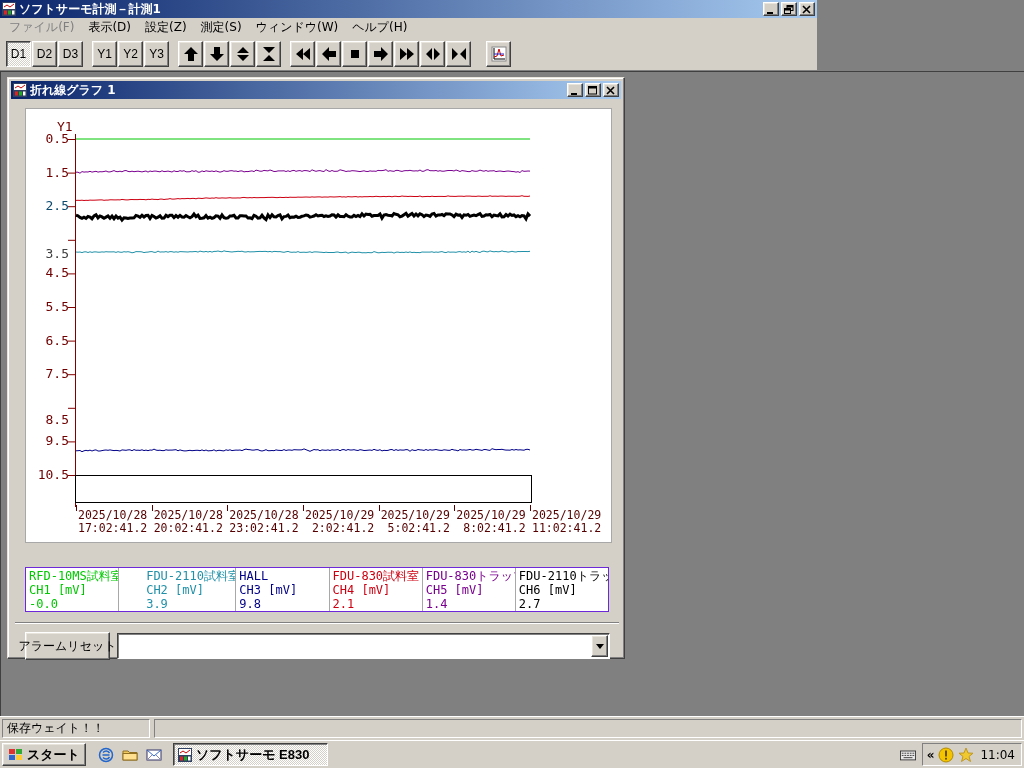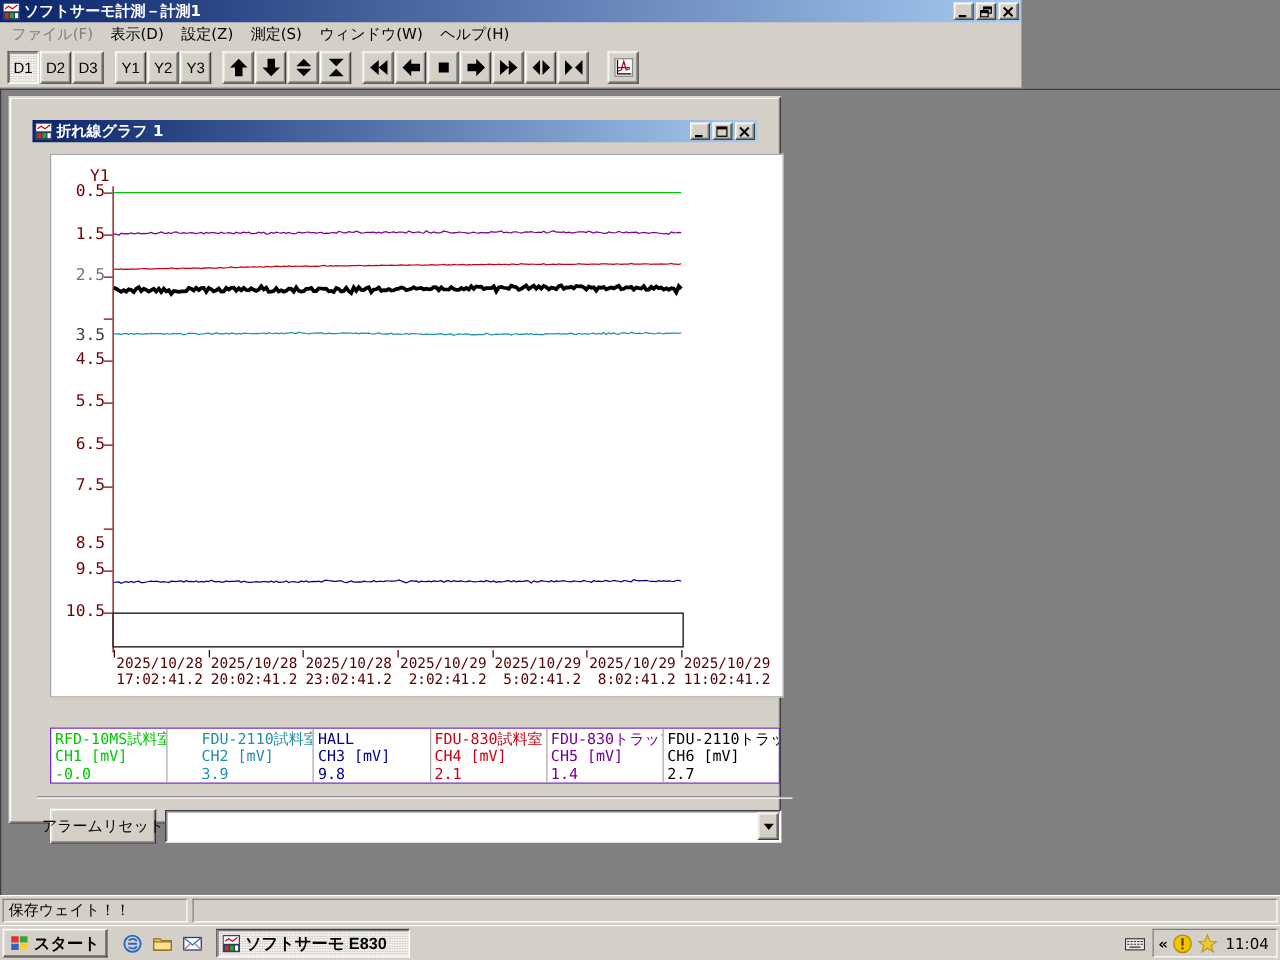--- a/index.html
+++ b/index.html
@@ -27,21 +27,21 @@
   .toolbar { height:34px; display:flex; align-items:center; padding-left:6px; background:#d4d0c8; border-bottom:1px solid #808080; }
   .tbtn { width:25px; height:26px; margin-right:1px; display:flex; align-items:center; justify-content:center; font-size:12px; color:#000; }
   .tbtn svg { width:16px; height:16px; display:block; }
   .tgap { width:8px; }
   .tgap-lg { width:14px; }
 
   
   .mdi { position:absolute; left:0; top:71px; width:1024px; height:645px; background:#808080; border-top:1px solid #404040; border-left:1px solid #404040; }
 
   
-  .gwin { position:absolute; left:6px; top:5px; width:618px; height:582px; background:#d4d0c8; border:1px solid; border-color:#e8e4dc #404040 #404040 #e8e4dc; box-shadow: inset -1px -1px 0 #808080, inset 1px 1px 0 #ffffff; padding:18px; }
+  .gwin { position:absolute; left:6px; top:5px; width:618px; height:582px; background:#d4d0c8; border:1px solid; border-color:#e8e4dc #404040 #404040 #e8e4dc; box-shadow: inset -1px -1px 0 #808080, inset 1px 1px 0 #ffffff; padding:3px; }
   .gwin .titlebar { height:18px; }
   .gwin-body { position:relative; width:100%; height:calc(100% - 18px); background:#d4d0c8; }
 
   .plot-panel { position:absolute; left:14px; top:9px; width:587px; height:435px; background:#ffffff; border:1px solid #a8a8a8; overflow:visible; }
   .plot-panel svg { position:absolute; left:0; top:0; }
   .ylab { position:absolute; width:41px; text-align:right; font-family:"DejaVu Sans Mono", monospace; font-size:13px; line-height:14px; }
   .yaxis-name { position:absolute; font-family:"DejaVu Sans Mono", monospace; font-size:13px; }
   .xlab { position:absolute; font-family:"DejaVu Sans Mono", monospace; font-size:11.5px; line-height:13px; white-space:pre; }
 
   .legend { position:absolute; left:14px; top:468px; width:584px; height:45px; display:flex; background:#fff; border:1px solid #6d28d9; }
@@ -253,21 +253,21 @@
               <path d="M50 30.0 L52 30.0 L54 30.0 L56 30.0 L58 30.0 L60 30.0 L62 30.0 L64 30.0 L66 30.0 L68 30.0 L70 30.0 L72 30.0 L74 30.0 L76 30.0 L78 30.0 L80 30.0 L82 30.0 L84 30.0 L86 30.0 L88 30.0 L90 30.0 L92 30.0 L94 30.0 L96 30.0 L98 30.0 L100 30.0 L102 30.0 L104 30.0 L106 30.0 L108 30.0 L110 30.0 L112 30.0 L114 30.0 L116 30.0 L118 30.0 L120 30.0 L122 30.0 L124 30.0 L126 30.0 L128 30.0 L130 30.0 L132 30.0 L134 30.0 L136 30.0 L138 30.0 L140 30.0 L142 30.0 L144 30.0 L146 30.0 L148 30.0 L150 30.0 L152 30.0 L154 30.0 L156 30.0 L158 30.0 L160 30.0 L162 30.0 L164 30.0 L166 30.0 L168 30.0 L170 30.0 L172 30.0 L174 30.0 L176 30.0 L178 30.0 L180 30.0 L182 30.0 L184 30.0 L186 30.0 L188 30.0 L190 30.0 L192 30.0 L194 30.0 L196 30.0 L198 30.0 L200 30.0 L202 30.0 L204 30.0 L206 30.0 L208 30.0 L210 30.0 L212 30.0 L214 30.0 L216 30.0 L218 30.0 L220 30.0 L222 30.0 L224 30.0 L226 30.0 L228 30.0 L230 30.0 L232 30.0 L234 30.0 L236 30.0 L238 30.0 L240 30.0 L242 30.0 L244 30.0 L246 30.0 L248 30.0 L250 30.0 L252 30.0 L254 30.0 L256 30.0 L258 30.0 L260 30.0 L262 30.0 L264 30.0 L266 30.0 L268 30.0 L270 30.0 L272 30.0 L274 30.0 L276 30.0 L278 30.0 L280 30.0 L282 30.0 L284 30.0 L286 30.0 L288 30.0 L290 30.0 L292 30.0 L294 30.0 L296 30.0 L298 30.0 L300 30.0 L302 30.0 L304 30.0 L306 30.0 L308 30.0 L310 30.0 L312 30.0 L314 30.0 L316 30.0 L318 30.0 L320 30.0 L322 30.0 L324 30.0 L326 30.0 L328 30.0 L330 30.0 L332 30.0 L334 30.0 L336 30.0 L338 30.0 L340 30.0 L342 30.0 L344 30.0 L346 30.0 L348 30.0 L350 30.0 L352 30.0 L354 30.0 L356 30.0 L358 30.0 L360 30.0 L362 30.0 L364 30.0 L366 30.0 L368 30.0 L370 30.0 L372 30.0 L374 30.0 L376 30.0 L378 30.0 L380 30.0 L382 30.0 L384 30.0 L386 30.0 L388 30.0 L390 30.0 L392 30.0 L394 30.0 L396 30.0 L398 30.0 L400 30.0 L402 30.0 L404 30.0 L406 30.0 L408 30.0 L410 30.0 L412 30.0 L414 30.0 L416 30.0 L418 30.0 L420 30.0 L422 30.0 L424 30.0 L426 30.0 L428 30.0 L430 30.0 L432 30.0 L434 30.0 L436 30.0 L438 30.0 L440 30.0 L442 30.0 L444 30.0 L446 30.0 L448 30.0 L450 30.0 L452 30.0 L454 30.0 L456 30.0 L458 30.0 L460 30.0 L462 30.0 L464 30.0 L466 30.0 L468 30.0 L470 30.0 L472 30.0 L474 30.0 L476 30.0 L478 30.0 L480 30.0 L482 30.0 L484 30.0 L486 30.0 L488 30.0 L490 30.0 L492 30.0 L494 30.0 L496 30.0 L498 30.0 L500 30.0 L502 30.0 L504 30.0 " fill="none" stroke="#00c800" stroke-width="1"></path>
               <path d="M50 143.0 L52 143.2 L54 143.0 L56 143.6 L58 142.9 L60 142.8 L62 143.5 L64 142.8 L66 143.4 L68 142.9 L70 142.9 L72 143.2 L74 143.2 L76 142.9 L78 143.1 L80 142.7 L82 142.9 L84 142.9 L86 142.9 L88 142.8 L90 143.4 L92 142.7 L94 143.2 L96 143.3 L98 142.7 L100 143.0 L102 142.7 L104 143.1 L106 143.8 L108 143.4 L110 142.6 L112 142.7 L114 142.7 L116 142.9 L118 143.6 L120 143.2 L122 143.1 L124 142.7 L126 142.6 L128 143.3 L130 143.3 L132 142.1 L134 143.1 L136 142.9 L138 143.0 L140 142.6 L142 143.2 L144 142.6 L146 142.7 L148 143.2 L150 142.8 L152 143.2 L154 142.6 L156 142.7 L158 142.8 L160 142.9 L162 143.0 L164 142.7 L166 142.8 L168 142.6 L170 142.5 L172 143.1 L174 142.1 L176 142.6 L178 142.9 L180 142.4 L182 143.0 L184 142.4 L186 143.1 L188 142.4 L190 142.4 L192 142.0 L194 142.5 L196 142.8 L198 141.8 L200 142.4 L202 142.5 L204 142.8 L206 143.0 L208 142.7 L210 142.6 L212 142.3 L214 142.5 L216 142.2 L218 142.9 L220 143.0 L222 142.6 L224 142.9 L226 142.8 L228 142.8 L230 142.6 L232 142.5 L234 142.4 L236 142.5 L238 142.4 L240 142.4 L242 142.8 L244 142.4 L246 143.0 L248 142.4 L250 142.5 L252 142.7 L254 142.6 L256 143.0 L258 143.3 L260 142.8 L262 142.4 L264 143.1 L266 143.3 L268 143.1 L270 143.3 L272 142.6 L274 143.4 L276 143.3 L278 143.2 L280 143.4 L282 143.2 L284 142.8 L286 143.5 L288 142.9 L290 142.9 L292 143.0 L294 143.2 L296 143.3 L298 143.6 L300 143.2 L302 143.5 L304 143.5 L306 143.5 L308 143.5 L310 143.1 L312 143.0 L314 143.6 L316 143.6 L318 143.3 L320 143.1 L322 144.2 L324 143.6 L326 143.1 L328 143.4 L330 143.5 L332 143.2 L334 143.3 L336 143.8 L338 143.7 L340 143.8 L342 143.5 L344 143.7 L346 143.7 L348 142.6 L350 143.2 L352 143.8 L354 143.7 L356 143.3 L358 143.5 L360 143.4 L362 143.2 L364 143.3 L366 143.2 L368 144.1 L370 143.2 L372 143.1 L374 143.5 L376 143.3 L378 143.5 L380 143.0 L382 143.5 L384 142.9 L386 143.6 L388 143.3 L390 143.6 L392 143.5 L394 143.7 L396 143.0 L398 143.1 L400 143.1 L402 143.1 L404 143.1 L406 142.8 L408 143.4 L410 143.0 L412 143.3 L414 142.9 L416 142.6 L418 143.3 L420 143.6 L422 142.8 L424 143.2 L426 143.1 L428 143.1 L430 143.3 L432 142.8 L434 142.6 L436 143.2 L438 142.8 L440 143.3 L442 142.1 L444 143.7 L446 142.1 L448 143.1 L450 142.3 L452 143.1 L454 143.5 L456 142.4 L458 142.1 L460 142.7 L462 142.9 L464 141.9 L466 142.5 L468 142.8 L470 142.5 L472 142.8 L474 142.6 L476 141.9 L478 142.6 L480 142.6 L482 143.1 L484 142.8 L486 142.3 L488 142.8 L490 143.0 L492 142.5 L494 142.6 L496 142.5 L498 142.5 L500 142.5 L502 142.6 L504 142.3 " fill="none" stroke="#2090a8" stroke-width="1"></path>
               <path d="M50 341.8 L52 341.7 L54 341.5 L56 342.7 L58 341.8 L60 341.3 L62 341.8 L64 341.1 L66 342.0 L68 341.2 L70 340.9 L72 342.0 L74 342.0 L76 341.6 L78 341.2 L80 341.0 L82 341.3 L84 340.9 L86 341.3 L88 341.6 L90 341.4 L92 341.6 L94 342.0 L96 340.9 L98 341.1 L100 341.3 L102 340.9 L104 340.8 L106 341.7 L108 340.6 L110 341.3 L112 341.2 L114 341.4 L116 340.8 L118 341.6 L120 341.1 L122 341.7 L124 341.0 L126 341.2 L128 340.1 L130 341.1 L132 341.4 L134 341.2 L136 341.6 L138 341.6 L140 340.8 L142 341.2 L144 341.1 L146 341.1 L148 340.9 L150 340.7 L152 341.8 L154 340.9 L156 341.5 L158 341.9 L160 341.9 L162 341.6 L164 341.3 L166 341.7 L168 341.5 L170 341.3 L172 341.3 L174 341.7 L176 340.9 L178 341.8 L180 341.0 L182 341.9 L184 341.7 L186 341.6 L188 340.8 L190 342.0 L192 341.4 L194 341.3 L196 341.7 L198 341.9 L200 340.8 L202 341.4 L204 340.8 L206 341.6 L208 341.3 L210 341.1 L212 341.2 L214 341.0 L216 341.6 L218 340.7 L220 340.1 L222 340.6 L224 340.7 L226 341.1 L228 341.1 L230 340.7 L232 340.7 L234 341.6 L236 342.0 L238 341.5 L240 340.7 L242 341.7 L244 341.7 L246 341.5 L248 341.7 L250 340.9 L252 341.3 L254 341.4 L256 341.5 L258 340.6 L260 341.5 L262 341.0 L264 341.0 L266 341.3 L268 340.7 L270 340.8 L272 340.9 L274 340.9 L276 340.8 L278 339.9 L280 340.7 L282 341.5 L284 342.3 L286 341.4 L288 340.5 L290 340.9 L292 340.7 L294 341.8 L296 340.9 L298 341.2 L300 341.3 L302 340.9 L304 341.5 L306 340.8 L308 341.1 L310 340.9 L312 340.6 L314 341.8 L316 340.7 L318 340.6 L320 341.4 L322 340.5 L324 341.0 L326 341.0 L328 340.7 L330 341.2 L332 341.5 L334 340.7 L336 341.0 L338 341.5 L340 341.4 L342 341.2 L344 341.0 L346 341.4 L348 340.3 L350 341.1 L352 341.4 L354 340.7 L356 341.9 L358 341.3 L360 341.5 L362 341.4 L364 340.7 L366 340.5 L368 341.5 L370 340.6 L372 341.4 L374 340.9 L376 341.1 L378 341.1 L380 340.6 L382 340.8 L384 342.3 L386 340.7 L388 341.4 L390 341.4 L392 340.5 L394 340.9 L396 341.0 L398 341.4 L400 340.5 L402 341.4 L404 340.7 L406 341.1 L408 340.9 L410 340.5 L412 341.0 L414 341.3 L416 341.4 L418 340.8 L420 341.0 L422 341.3 L424 341.3 L426 340.3 L428 341.0 L430 341.2 L432 341.9 L434 340.5 L436 341.1 L438 340.9 L440 341.2 L442 340.9 L444 340.4 L446 341.1 L448 341.0 L450 340.3 L452 340.7 L454 341.0 L456 341.4 L458 340.5 L460 340.6 L462 341.1 L464 341.4 L466 339.7 L468 340.3 L470 340.7 L472 340.5 L474 340.5 L476 340.3 L478 340.8 L480 341.1 L482 341.1 L484 341.2 L486 340.5 L488 341.1 L490 340.5 L492 341.0 L494 340.8 L496 341.0 L498 341.2 L500 340.4 L502 340.3 L504 341.0 " fill="none" stroke="#000088" stroke-width="1"></path>
               <path d="M50 91.4 L52 91.3 L54 91.4 L56 91.2 L58 91.5 L60 91.3 L62 91.4 L64 91.1 L66 91.2 L68 91.2 L70 91.1 L72 91.0 L74 90.9 L76 90.9 L78 91.3 L80 91.1 L82 91.1 L84 90.8 L86 90.8 L88 90.9 L90 90.9 L92 90.8 L94 90.9 L96 90.4 L98 90.7 L100 90.9 L102 90.9 L104 90.6 L106 90.5 L108 90.6 L110 90.6 L112 90.6 L114 90.4 L116 90.5 L118 90.5 L120 90.8 L122 90.3 L124 90.5 L126 90.1 L128 90.4 L130 90.4 L132 90.6 L134 90.1 L136 90.1 L138 90.5 L140 90.2 L142 90.1 L144 89.6 L146 90.1 L148 90.1 L150 89.9 L152 89.6 L154 89.9 L156 89.6 L158 89.7 L160 89.6 L162 89.4 L164 89.7 L166 89.4 L168 89.4 L170 89.8 L172 89.2 L174 89.3 L176 89.5 L178 89.2 L180 88.9 L182 89.1 L184 89.3 L186 89.0 L188 89.2 L190 88.7 L192 89.1 L194 89.1 L196 88.9 L198 89.0 L200 89.1 L202 88.9 L204 88.7 L206 89.0 L208 89.0 L210 89.0 L212 88.9 L214 89.0 L216 88.6 L218 88.4 L220 88.7 L222 88.8 L224 88.6 L226 88.8 L228 88.5 L230 88.7 L232 88.7 L234 88.6 L236 88.6 L238 88.6 L240 88.5 L242 88.4 L244 88.4 L246 88.3 L248 88.4 L250 88.6 L252 88.6 L254 88.3 L256 88.5 L258 88.5 L260 88.3 L262 88.5 L264 88.2 L266 88.3 L268 88.3 L270 88.3 L272 88.1 L274 88.2 L276 88.2 L278 88.1 L280 88.0 L282 88.1 L284 88.2 L286 87.9 L288 88.1 L290 88.0 L292 87.9 L294 87.9 L296 88.2 L298 88.0 L300 88.0 L302 88.1 L304 87.8 L306 87.9 L308 88.0 L310 87.9 L312 87.8 L314 87.6 L316 88.0 L318 87.8 L320 88.1 L322 87.6 L324 87.8 L326 87.9 L328 87.7 L330 87.6 L332 88.0 L334 87.7 L336 87.9 L338 87.7 L340 87.7 L342 87.7 L344 87.5 L346 87.7 L348 87.6 L350 87.3 L352 87.5 L354 87.7 L356 87.6 L358 87.4 L360 87.7 L362 87.4 L364 87.4 L366 87.8 L368 87.3 L370 87.3 L372 87.6 L374 87.5 L376 87.0 L378 87.3 L380 87.3 L382 87.5 L384 87.3 L386 87.4 L388 87.5 L390 87.5 L392 87.5 L394 87.0 L396 87.8 L398 87.6 L400 87.5 L402 87.4 L404 87.6 L406 87.2 L408 87.5 L410 87.5 L412 87.4 L414 87.4 L416 87.4 L418 87.5 L420 87.4 L422 86.9 L424 87.3 L426 87.3 L428 87.4 L430 87.4 L432 87.2 L434 87.2 L436 87.2 L438 87.4 L440 87.1 L442 87.1 L444 87.1 L446 87.3 L448 87.3 L450 87.4 L452 87.1 L454 87.2 L456 87.4 L458 87.3 L460 87.3 L462 87.3 L464 86.8 L466 87.3 L468 87.2 L470 87.2 L472 87.3 L474 87.1 L476 87.1 L478 87.2 L480 87.4 L482 87.2 L484 87.2 L486 87.3 L488 87.2 L490 87.3 L492 87.3 L494 87.2 L496 86.7 L498 87.3 L500 87.3 L502 87.4 L504 87.0 " fill="none" stroke="#cc0011" stroke-width="1"></path>
               <path d="M50 63.2 L52 63.2 L54 64.2 L56 62.6 L58 63.1 L60 62.9 L62 63.0 L64 62.3 L66 63.1 L68 62.7 L70 62.3 L72 63.1 L74 62.7 L76 62.8 L78 62.5 L80 62.0 L82 62.9 L84 62.9 L86 62.3 L88 61.6 L90 62.5 L92 62.7 L94 62.2 L96 62.8 L98 61.8 L100 61.5 L102 62.4 L104 62.7 L106 62.2 L108 62.7 L110 62.4 L112 62.2 L114 62.5 L116 62.9 L118 62.4 L120 62.0 L122 63.1 L124 62.0 L126 62.5 L128 62.1 L130 62.1 L132 62.5 L134 62.8 L136 61.8 L138 62.6 L140 62.4 L142 62.1 L144 62.5 L146 63.0 L148 61.8 L150 62.5 L152 62.5 L154 61.7 L156 62.2 L158 61.7 L160 62.8 L162 62.8 L164 62.7 L166 61.7 L168 62.4 L170 61.7 L172 63.2 L174 63.1 L176 61.9 L178 62.7 L180 61.8 L182 62.2 L184 62.4 L186 62.0 L188 62.6 L190 61.9 L192 62.6 L194 63.1 L196 62.6 L198 61.7 L200 62.3 L202 62.3 L204 61.8 L206 61.7 L208 62.2 L210 62.0 L212 62.6 L214 62.0 L216 61.9 L218 62.9 L220 62.5 L222 62.6 L224 62.2 L226 61.9 L228 62.6 L230 61.1 L232 61.6 L234 62.2 L236 62.2 L238 61.4 L240 61.7 L242 61.9 L244 61.0 L246 61.7 L248 62.5 L250 62.4 L252 61.9 L254 61.9 L256 61.9 L258 61.8 L260 62.5 L262 61.8 L264 62.5 L266 61.7 L268 61.4 L270 62.3 L272 61.8 L274 61.6 L276 62.3 L278 61.6 L280 61.6 L282 61.9 L284 62.5 L286 60.8 L288 61.7 L290 62.3 L292 61.8 L294 61.6 L296 62.2 L298 62.5 L300 60.6 L302 61.9 L304 62.4 L306 61.5 L308 62.3 L310 62.3 L312 62.1 L314 60.8 L316 61.3 L318 61.8 L320 62.5 L322 62.1 L324 62.2 L326 61.7 L328 61.8 L330 62.0 L332 62.3 L334 62.6 L336 62.2 L338 61.8 L340 62.4 L342 62.5 L344 61.9 L346 62.2 L348 62.1 L350 62.3 L352 61.4 L354 61.6 L356 61.6 L358 61.3 L360 60.7 L362 62.3 L364 61.7 L366 62.1 L368 62.3 L370 61.4 L372 61.4 L374 62.0 L376 62.4 L378 61.8 L380 61.6 L382 61.7 L384 61.3 L386 61.8 L388 62.0 L390 61.8 L392 62.0 L394 61.0 L396 62.3 L398 62.2 L400 61.0 L402 60.7 L404 61.7 L406 61.7 L408 61.8 L410 61.5 L412 62.2 L414 61.7 L416 62.2 L418 62.2 L420 61.8 L422 61.5 L424 61.5 L426 61.5 L428 62.0 L430 61.0 L432 61.7 L434 62.5 L436 61.6 L438 61.9 L440 62.2 L442 62.6 L444 62.6 L446 61.6 L448 62.1 L450 62.3 L452 62.0 L454 61.1 L456 61.8 L458 62.2 L460 61.5 L462 62.3 L464 61.9 L466 61.9 L468 61.7 L470 62.6 L472 62.2 L474 62.0 L476 62.3 L478 62.6 L480 62.2 L482 62.0 L484 62.2 L486 62.5 L488 62.6 L490 63.1 L492 62.7 L494 63.5 L496 61.6 L498 62.3 L500 62.2 L502 62.0 L504 62.1 " fill="none" stroke="#7a0090" stroke-width="1"></path>
               <path d="M50 106.3 L52 106.9 L54 108.4 L56 109.4 L58 108.2 L60 109.3 L62 107.4 L64 108.0 L66 109.7 L68 106.9 L70 105.8 L72 108.9 L74 107.0 L76 107.9 L78 109.3 L80 108.1 L82 107.0 L84 109.2 L86 107.0 L88 109.7 L90 107.0 L92 109.1 L94 108.1 L96 111.1 L98 108.8 L100 109.1 L102 109.5 L104 109.1 L106 109.1 L108 108.9 L110 106.4 L112 107.0 L114 108.4 L116 106.3 L118 108.0 L120 106.5 L122 106.3 L124 109.5 L126 106.4 L128 107.5 L130 109.1 L132 108.2 L134 106.8 L136 109.3 L138 109.1 L140 106.3 L142 107.6 L144 106.3 L146 106.2 L148 108.6 L150 106.6 L152 108.2 L154 106.4 L156 108.0 L158 108.2 L160 106.6 L162 107.8 L164 108.8 L166 107.7 L168 105.0 L170 107.6 L172 106.2 L174 109.4 L176 109.3 L178 108.8 L180 106.6 L182 109.1 L184 108.2 L186 109.3 L188 108.7 L190 106.9 L192 107.1 L194 109.3 L196 105.9 L198 108.6 L200 109.2 L202 108.9 L204 107.0 L206 107.0 L208 106.3 L210 108.9 L212 108.9 L214 106.7 L216 106.8 L218 107.1 L220 107.0 L222 109.0 L224 108.8 L226 109.6 L228 106.4 L230 107.2 L232 109.2 L234 108.8 L236 106.2 L238 108.9 L240 110.5 L242 106.0 L244 108.6 L246 105.8 L248 107.9 L250 108.0 L252 106.5 L254 105.8 L256 109.8 L258 107.6 L260 107.4 L262 106.1 L264 108.7 L266 108.1 L268 108.2 L270 107.3 L272 108.4 L274 108.2 L276 107.3 L278 106.9 L280 106.0 L282 106.5 L284 108.1 L286 107.6 L288 107.0 L290 105.8 L292 107.0 L294 106.6 L296 106.3 L298 107.5 L300 106.9 L302 107.4 L304 107.1 L306 105.8 L308 105.9 L310 108.1 L312 105.9 L314 107.5 L316 107.6 L318 107.7 L320 105.7 L322 107.2 L324 107.9 L326 107.9 L328 106.4 L330 107.5 L332 106.4 L334 107.6 L336 104.9 L338 107.0 L340 105.1 L342 105.4 L344 105.3 L346 107.2 L348 106.5 L350 106.4 L352 106.4 L354 105.0 L356 109.1 L358 106.0 L360 105.6 L362 106.2 L364 106.4 L366 107.0 L368 104.6 L370 105.3 L372 105.8 L374 107.8 L376 107.1 L378 105.7 L380 104.4 L382 107.2 L384 105.8 L386 104.5 L388 107.0 L390 105.0 L392 106.9 L394 104.8 L396 105.7 L398 107.5 L400 106.1 L402 106.4 L404 107.3 L406 105.0 L408 104.4 L410 107.1 L412 106.0 L414 106.1 L416 105.4 L418 106.7 L420 104.8 L422 105.0 L424 104.9 L426 105.9 L428 107.6 L430 105.2 L432 106.2 L434 105.9 L436 108.5 L438 105.9 L440 106.3 L442 105.5 L444 107.4 L446 106.7 L448 106.0 L450 106.7 L452 105.6 L454 104.7 L456 107.3 L458 107.0 L460 105.8 L462 106.0 L464 105.5 L466 107.7 L468 106.1 L470 106.5 L472 106.8 L474 104.9 L476 107.9 L478 107.7 L480 105.5 L482 107.0 L484 105.2 L486 106.5 L488 106.0 L490 107.7 L492 106.7 L494 107.8 L496 106.6 L498 106.9 L500 109.9 L502 105.0 L504 107.1 " fill="none" stroke="#000000" stroke-width="3"></path>
             </svg>
             <div class="yaxis-name" style="left: 31px; top: 10px; color: rgb(112, 0, 0);">Y1</div>
             <div class="ylab" style="left: 2px; top: 23px; color: rgb(112, 0, 0);">0.5</div>
             <div class="ylab" style="left: 2px; top: 56.6px; color: rgb(112, 0, 0);">1.5</div>
-            <div class="ylab" style="left: 2px; top: 90.2px; color: #737373;">2.5</div>
+            <div class="ylab" style="left: 2px; top: 90.2px; color: #0c4a6e;">2.5</div>
             <div class="ylab" style="left: 2px; top: 138px; color: #404040;">3.5</div>
             <div class="ylab" style="left: 2px; top: 157.4px; color: rgb(112, 0, 0);">4.5</div>
             <div class="ylab" style="left: 2px; top: 191px; color: rgb(112, 0, 0);">5.5</div>
             <div class="ylab" style="left: 2px; top: 224.6px; color: rgb(112, 0, 0);">6.5</div>
             <div class="ylab" style="left: 2px; top: 258.2px; color: rgb(112, 0, 0);">7.5</div>
             <div class="ylab" style="left: 2px; top: 291.8px; color: rgb(112, 0, 0); margin-top: 12px;">8.5</div>
             <div class="ylab" style="left: 2px; top: 325.4px; color: rgb(112, 0, 0);">9.5</div>
             <div class="ylab" style="left: 2px; top: 359px; color: rgb(112, 0, 0);">10.5</div>
             <div class="xlab" style="left: 52px; top: 400px; color: rgb(85, 0, 0);"><div>2025/10/28</div><div>17:02:41.2</div></div>
             <div class="xlab" style="left: 127.667px; top: 400px; color: rgb(85, 0, 0);"><div>2025/10/28</div><div>20:02:41.2</div></div>

